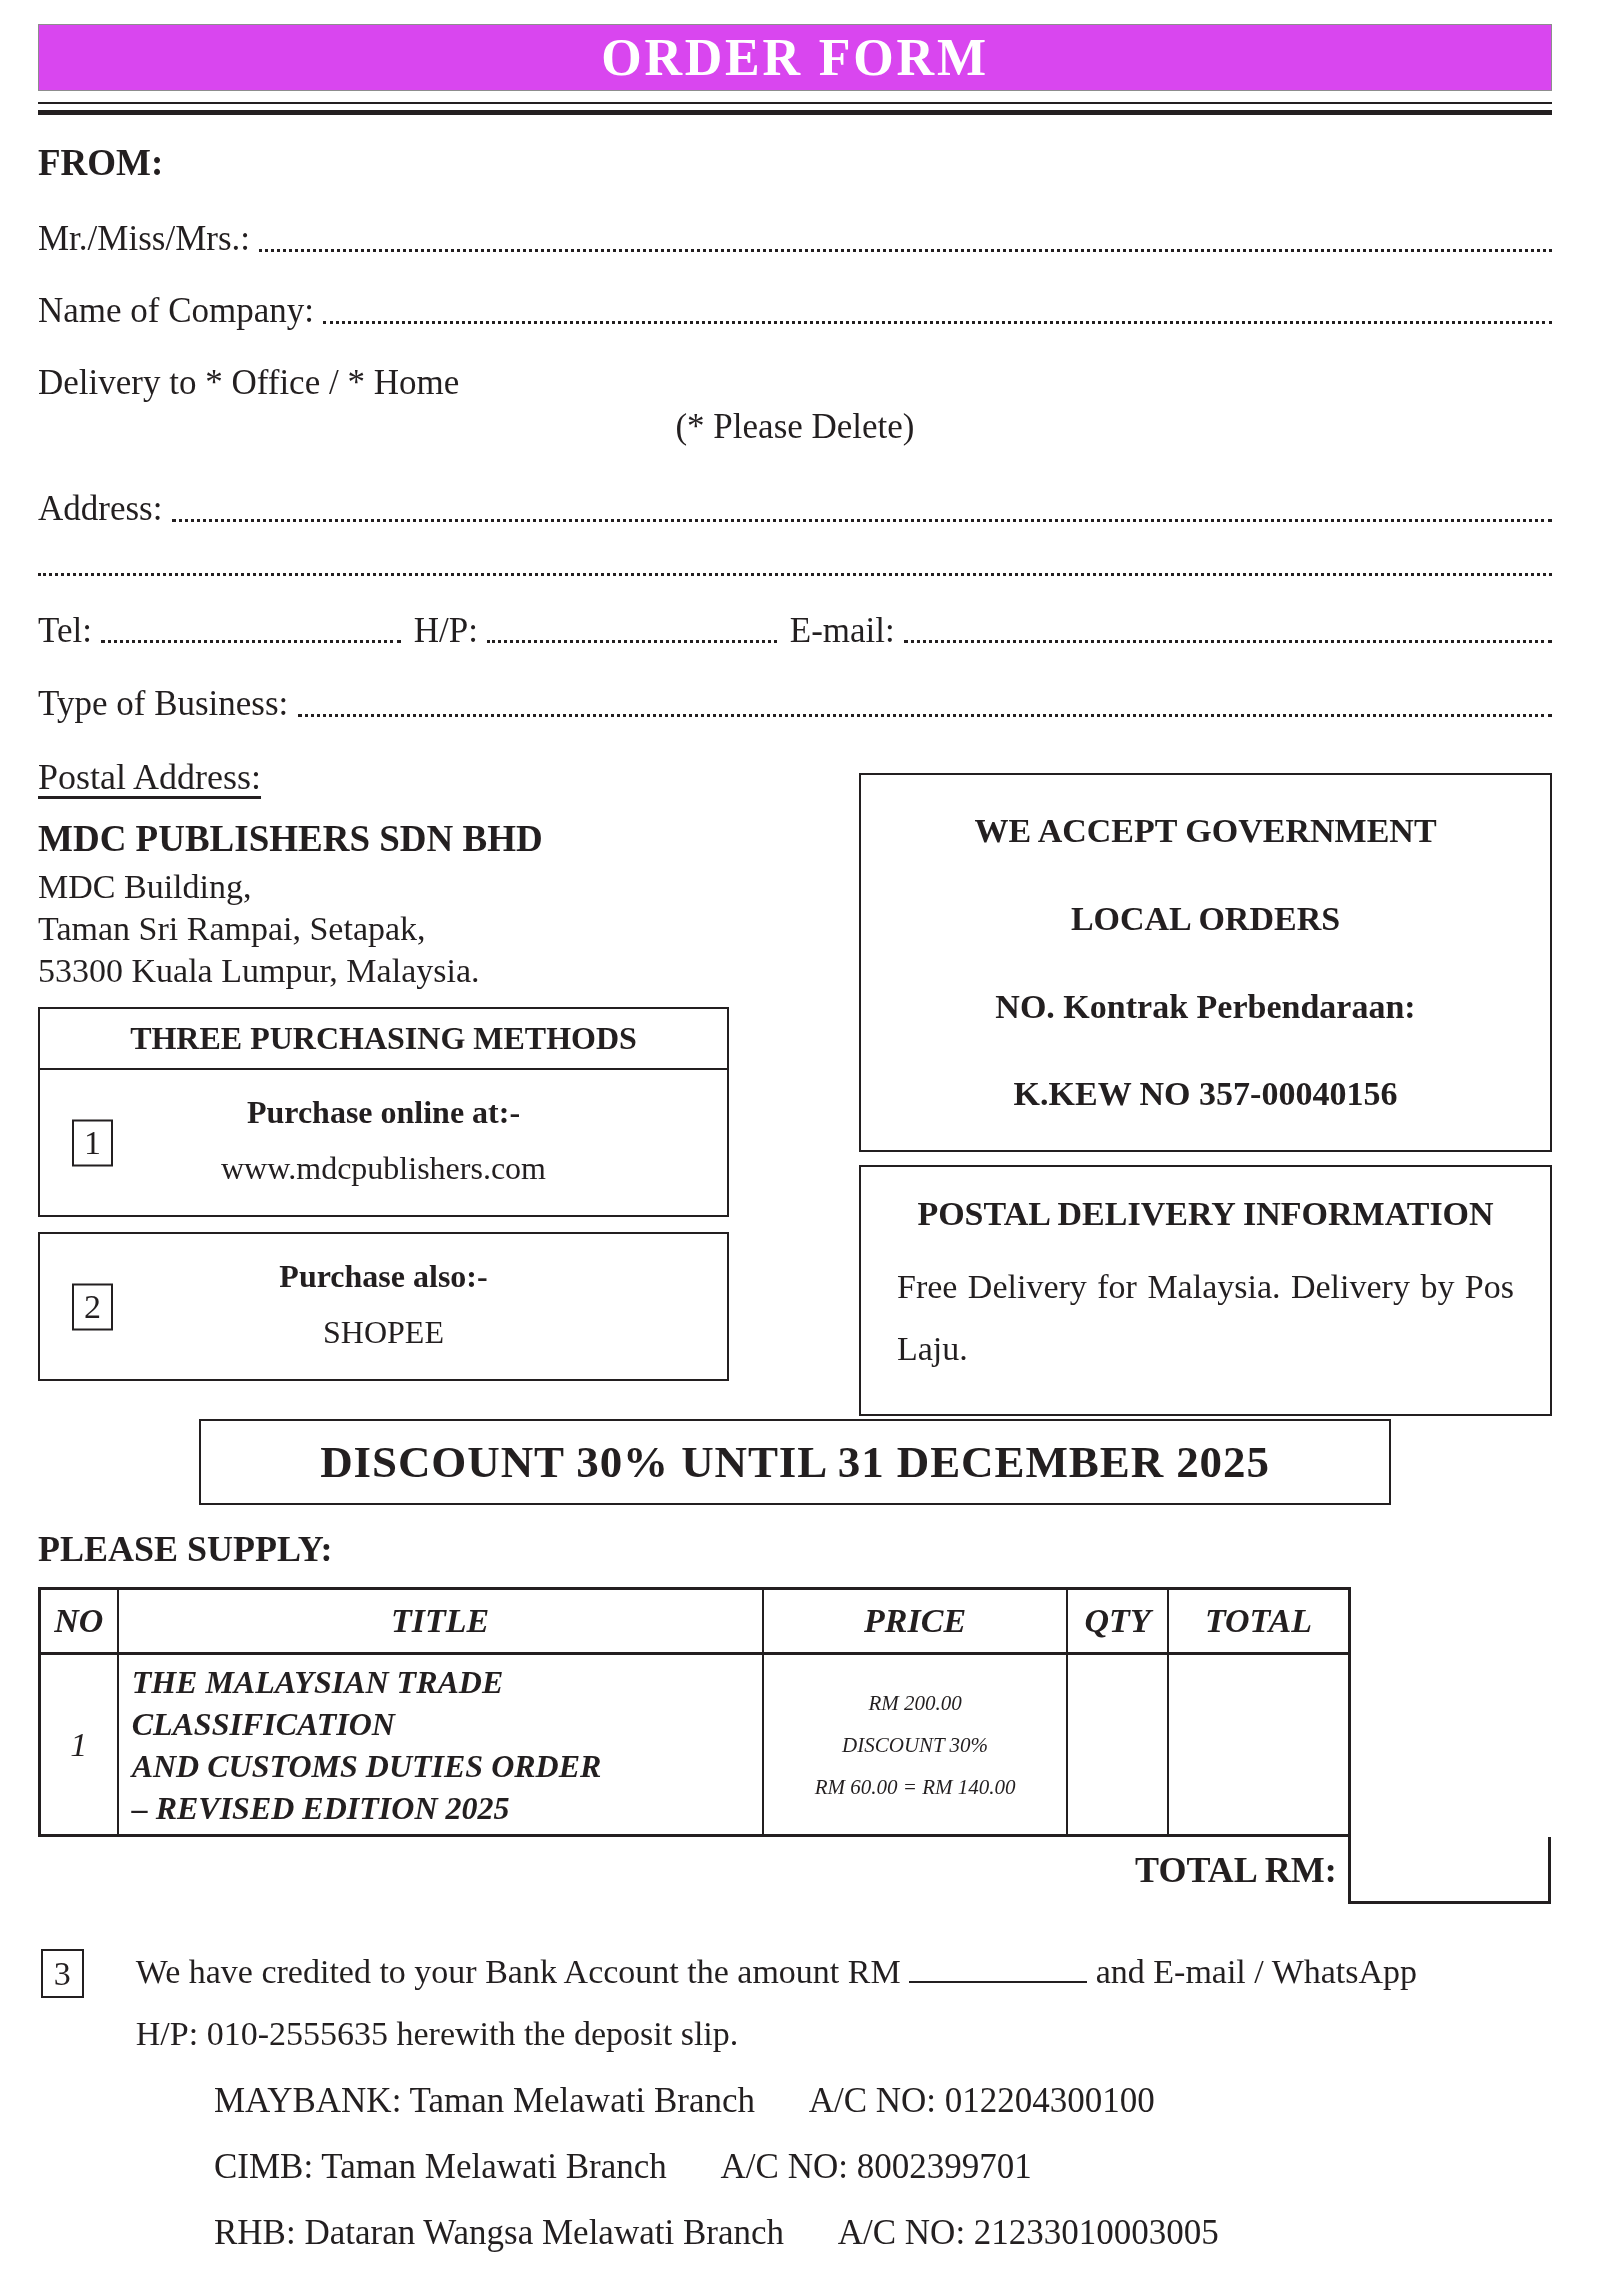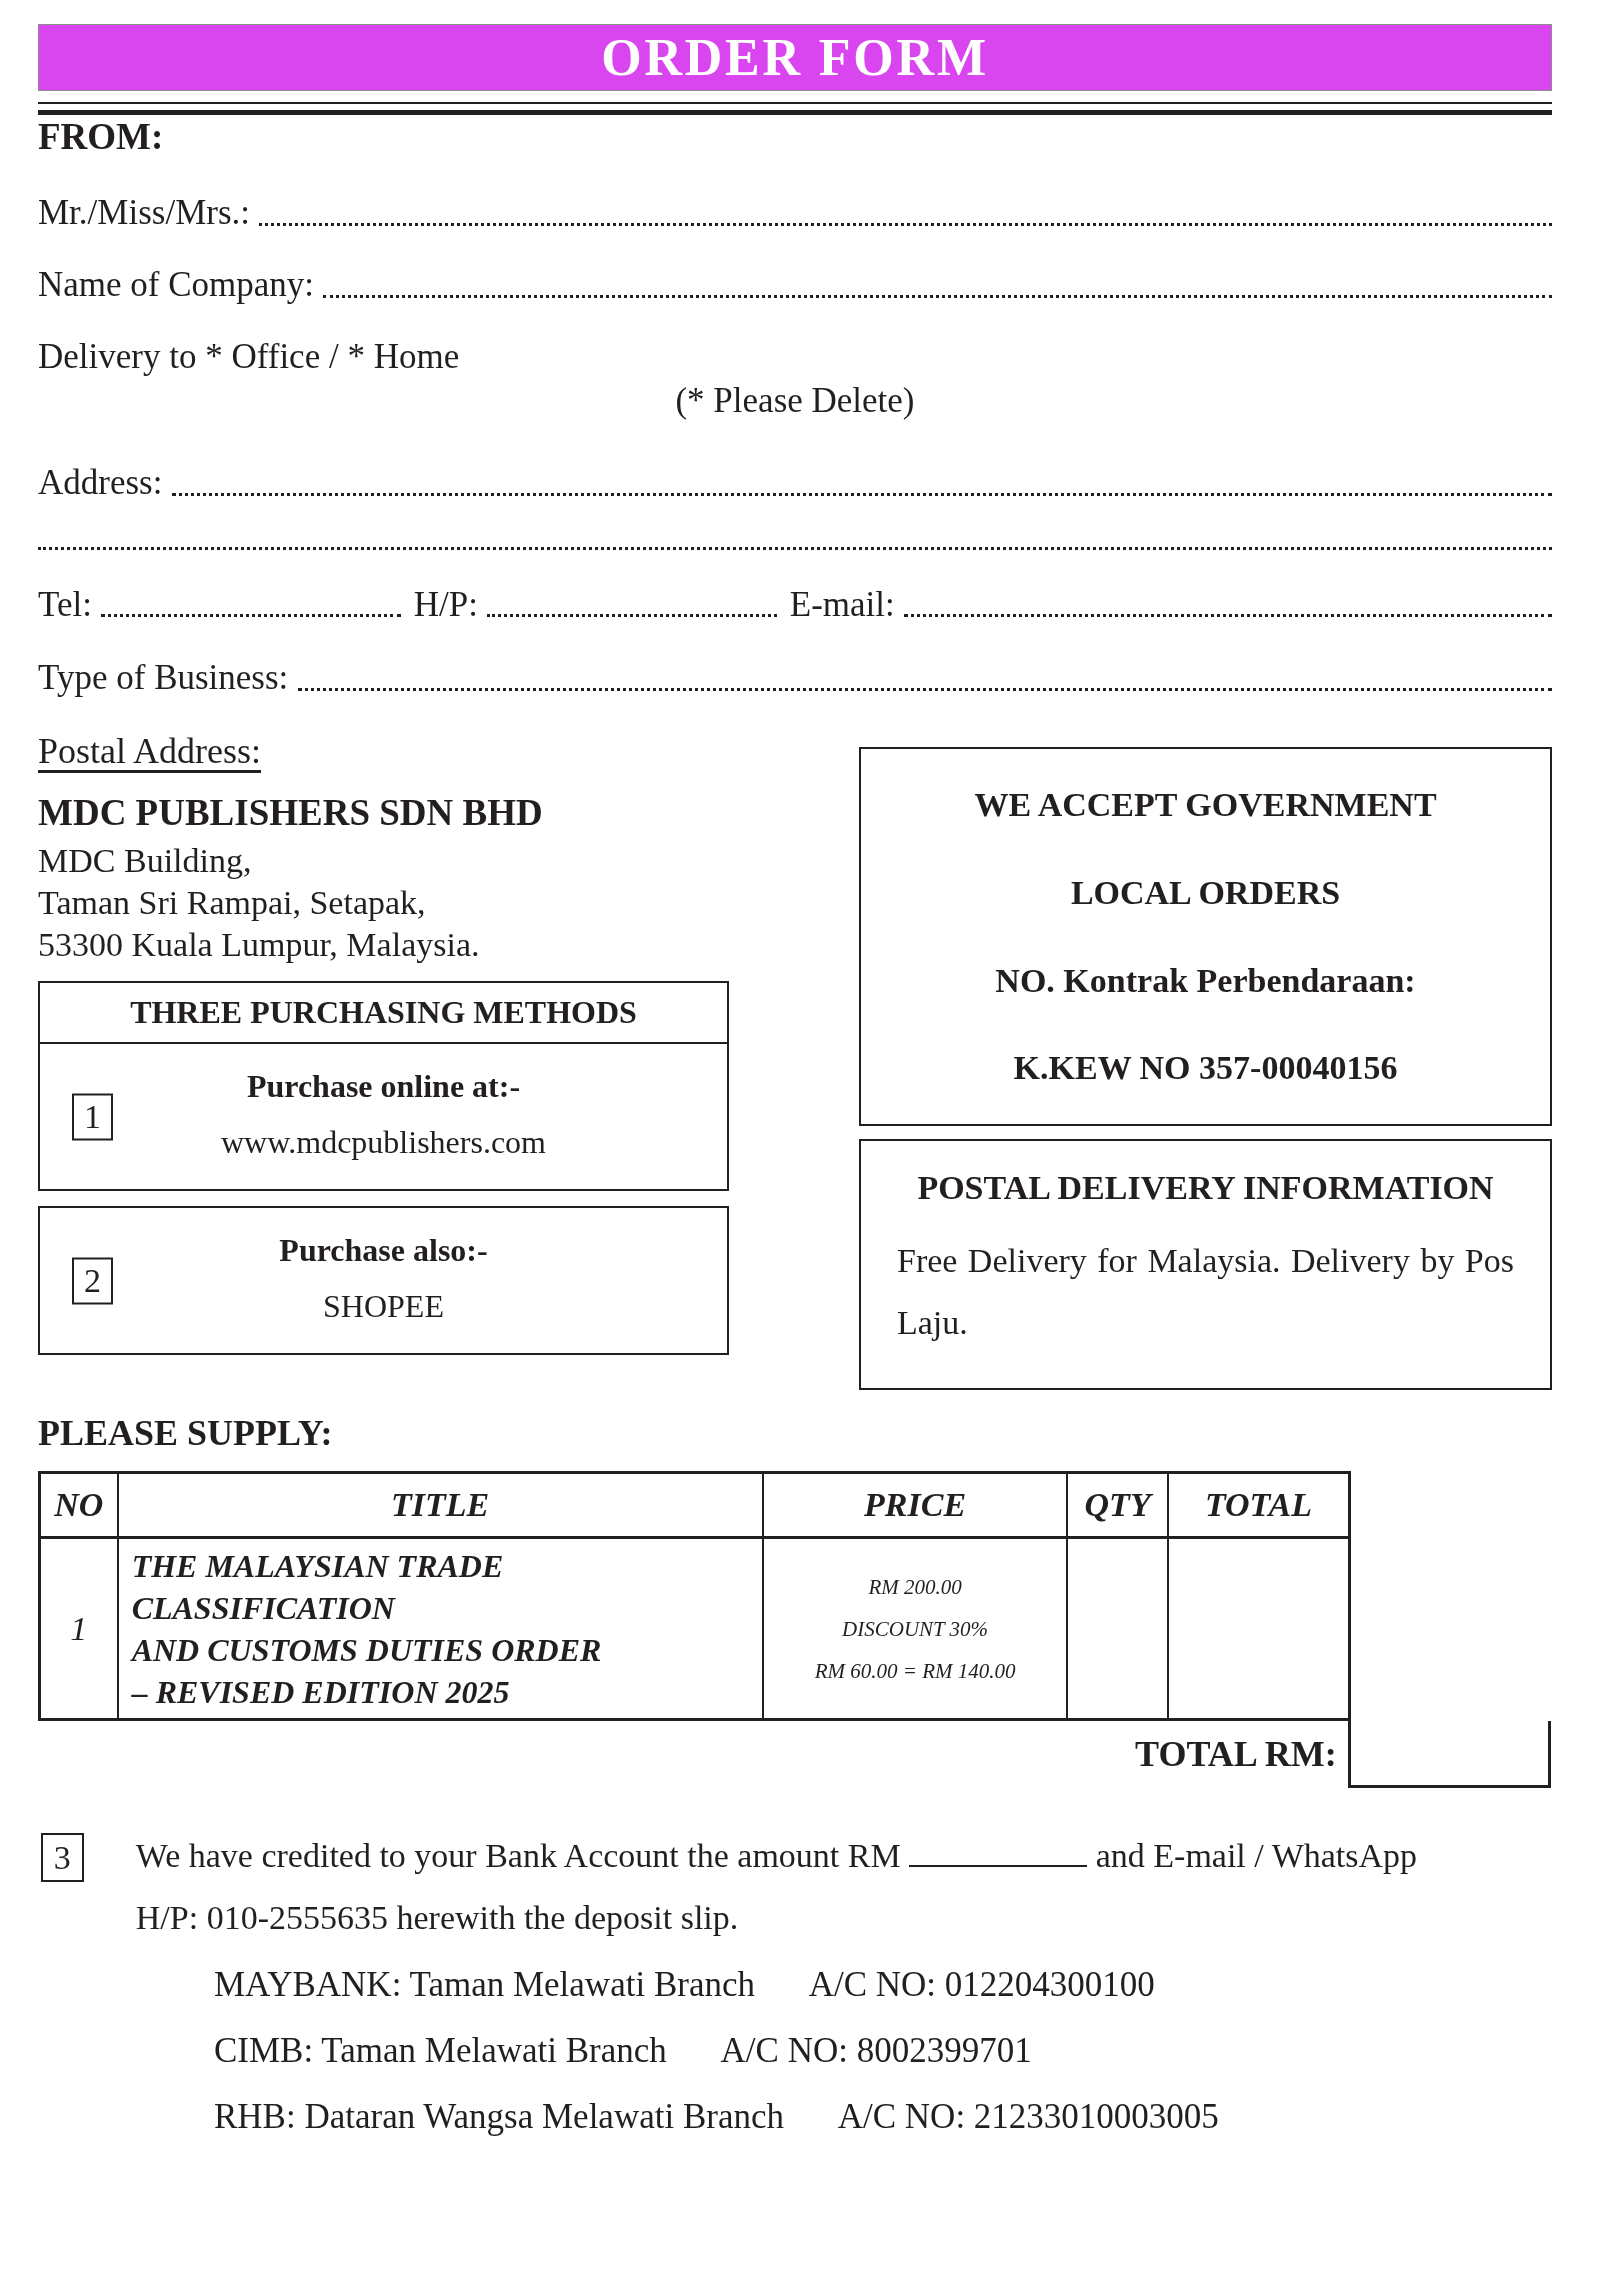--- a/index.html
+++ b/index.html
@@ -24,21 +24,21 @@
   .title-bar h1{
     margin:0;color:#ffffff;
     font-size:52px;font-weight:bold;letter-spacing:2.8px;
   }
   .double-rule{
     margin-top:11.2px;height:5.6px;
     border-top:2.8px solid #231f20;
     border-bottom:5.6px solid #231f20;
   }
   
-  .from-heading{font-size:37px;font-weight:bold;}
+  .from-heading{margin-top:26px;font-size:37px;font-weight:bold;}
   .field-row{display:flex;align-items:baseline;font-size:35px;line-height:1.18;}
   .row-mr{margin-top:34px;}
   .row-company{margin-top:31px;}
   .row-delivery{margin-top:31px;}
   .please-delete{margin-top:3.7px;text-align:center;font-size:35px;}
   .row-address{margin-top:41px;}
   .dots{
     flex:1 1 0;
     border-bottom:3.7px dotted #231f20;
     align-self:flex-end;margin:0 0 7.5px 9.4px;
@@ -196,20 +196,21 @@
         <div class="gov-line">K.KEW NO 357-00040156</div>
       </div>
 
       <div class="box pd-box">
         <div class="pd-header">POSTAL DELIVERY INFORMATION</div>
         <div class="pd-body">Free Delivery for Malaysia. Delivery by Pos Laju.</div>
       </div>
     </div>
   </div>
 
+  <div class="banner">DISCOUNT 30% UNTIL 31 DECEMBER 2025</div>
 
   <div class="supply-heading">PLEASE SUPPLY:</div>
 
   <table class="supply">
     <colgroup>
       <col style="width:86px">
         <col style="width:750px">
         <col style="width:364px">
         <col style="width:110px">
         <col style="width:203px">

